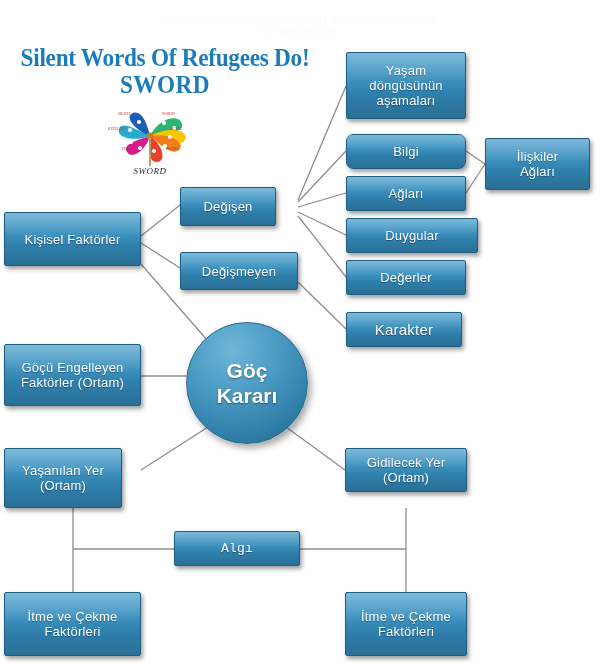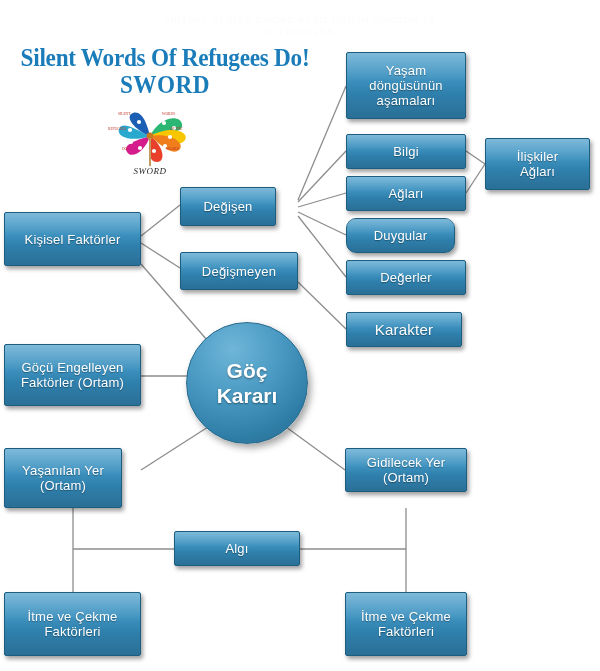--- a/index.html
+++ b/index.html
@@ -204,35 +204,35 @@
       <line x1="300" y1="549" x2="406" y2="549" stroke="#8d8d8d"></line>
     </svg>
 
   <div id="nodes">
       <div class="node" style="left: 4px; top: 212px; width: 137px; height: 54px; font-size: 13px;">Kişisel Faktörler</div>
       <div class="node" style="left: 180px; top: 187px; width: 96px; height: 39px; font-size: 13px;">Değişen</div>
       <div class="node" style="left: 180px; top: 252px; width: 118px; height: 38px; font-size: 13px;">Değişmeyen</div>
       <div class="node" style="left: 346px; top: 52px; width: 120px; height: 67px; font-size: 13px;">Yaşam
 döngüsünün
 aşamaları</div>
-      <div class="node" style="left: 346px; top: 134px; width: 120px; height: 35px; font-size: 13px;">Bilgi</div>
+      <div class="node" style="left: 346px; top: 134px; width: 120px; height: 35px; font-size: 13px; border-radius: 7px;">Bilgi</div>
       <div class="node" style="left: 346px; top: 176px; width: 120px; height: 35px; font-size: 13px;">Ağları</div>
-      <div class="node" style="left: 346px; top: 218px; width: 109px; height: 35px; font-size: 13px; border-radius: 10px;">Duygular</div>
+      <div class="node" style="left: 346px; top: 218px; width: 132px; height: 35px; font-size: 13px;">Duygular</div>
       <div class="node" style="left: 346px; top: 260px; width: 120px; height: 35px; font-size: 13px;">Değerler</div>
       <div class="node" style="left: 346px; top: 312px; width: 116px; height: 35px; font-size: 15px;">Karakter</div>
       <div class="node" style="left: 485px; top: 138px; width: 105px; height: 52px; font-size: 13px;">İlişkiler
 Ağları</div>
       <div class="node" style="left: 4px; top: 344px; width: 137px; height: 62px; font-size: 13px;">Göçü Engelleyen
 Faktörler (Ortam)</div>
       <div class="circle-node" style="left: 186px; top: 322px; width: 122px; height: 122px; font-size: 21px;">Göç
 Kararı</div>
       <div class="node" style="left: 4px; top: 448px; width: 118px; height: 60px; font-size: 13px;">Yaşanılan Yer
 (Ortam)</div>
       <div class="node" style="left: 345px; top: 448px; width: 122px; height: 44px; font-size: 13px;">Gidilecek Yer
 (Ortam)</div>
-      <div class="node" style="left: 174px; top: 531px; width: 126px; height: 35px; font-size: 13px;">Algı</div>
+      <div class="node" style="left: 174px; top: 531px; width: 126px; height: 35px; font-size: 13px; font-family: Liberation Mono, monospace;">Algı</div>
       <div class="node" style="left: 4px; top: 592px; width: 137px; height: 64px; font-size: 13px;">İtme ve Çekme
 Faktörleri</div>
       <div class="node" style="left: 345px; top: 592px; width: 122px; height: 64px; font-size: 13px;">İtme ve Çekme
 Faktörleri</div>
     </div>
 
 </div>
 
 </body></html>

